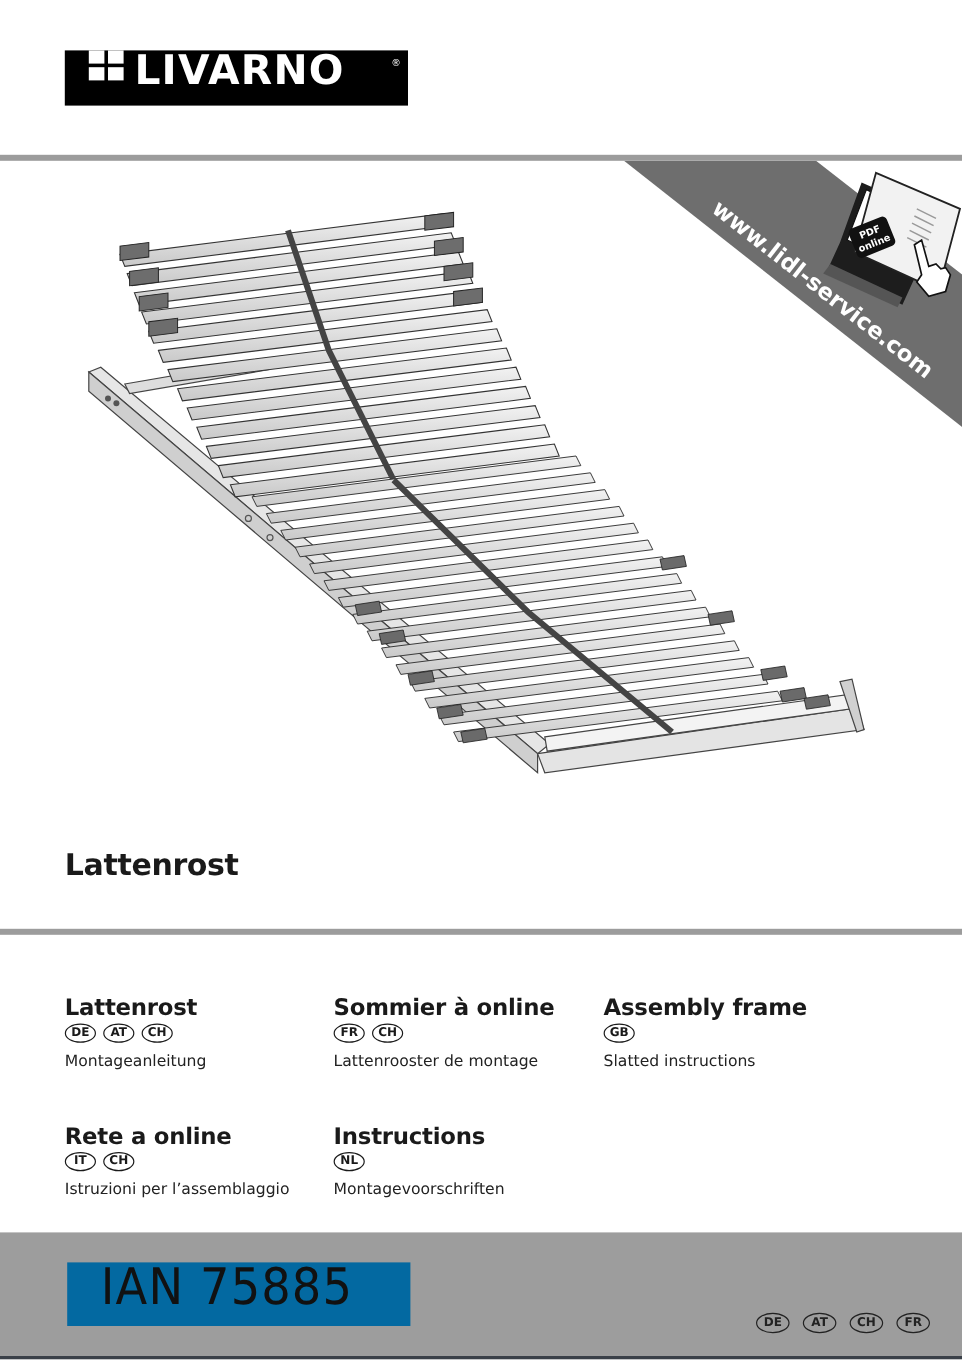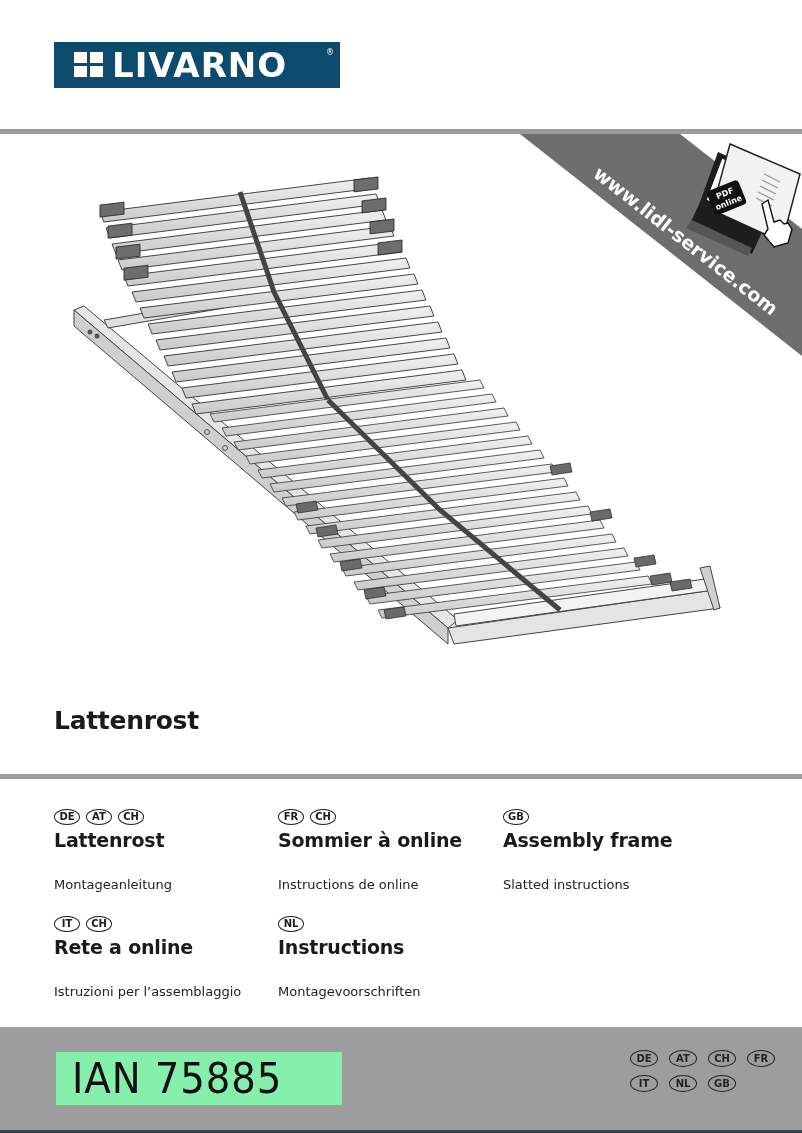--- a/index.html
+++ b/index.html
@@ -1,21 +1,21 @@
 <!DOCTYPE html>
 <html><head>
 <meta charset="utf-8">
 <style>
   * { box-sizing: border-box; margin: 0; padding: 0; }
   html, body { width: 802px; height: 1133px; background: #ffffff; overflow: hidden; }
   body { position: relative; font-family: "DejaVu Sans", sans-serif; color: #1a1a1a; }
 
   .logo {
     position: absolute; left: 54px; top: 42px; width: 286px; height: 46px;
-    background: #0c4a6e; display: flex; align-items: center; padding-left: 20px;
+    background: #000000; display: flex; padding-left: 20px;
   }
   .logo-mark { width: 30px; height: 26px; position: relative; margin-right: 8px; }
   .logo-mark span { position: absolute; width: 13px; height: 11px; background: #fff; }
   .logo-mark span:nth-child(1) { left: 0; top: 0; }
   .logo-mark span:nth-child(2) { left: 16px; top: 0; }
   .logo-mark span:nth-child(3) { left: 0; top: 14px; }
   .logo-mark span:nth-child(4) { left: 16px; top: 14px; }
   .logo-text {
     color: #fff; font-family: "DejaVu Sans", sans-serif; font-weight: bold;
     font-size: 34px; letter-spacing: 1px; line-height: 1;
@@ -32,30 +32,30 @@
   .product-title {
     position: absolute; left: 54px; top: 706px; font-size: 25px; font-weight: bold;
     letter-spacing: -0.3px;
   }
 
   .lang-block { position: absolute; }
   .badges { display: flex; gap: 6px; height: 18px; margin-bottom: 2px; }
   .badge {
     display: inline-flex; align-items: center; justify-content: center;
     height: 16px; min-width: 26px; padding: 0 4px; border: 1.6px solid #1a1a1a;
-    border-radius: 50%; font-size: 10px; font-weight: bold; line-height: 1;
+    border-radius: 50%; font-size: 10px; font-weight: bold; line-height: 1; margin-top: 44px;
   }
   .lang-title { font-size: 19px; font-weight: bold; line-height: 23px; letter-spacing: -0.2px; }
   .lang-sub { font-size: 13px; line-height: 18px; color: #222; margin-top: 24px; }
 
   .footer { position: absolute; left: 0; top: 1027px; width: 802px; height: 103px; background: #9d9d9d; }
   .footer-bottom { position: absolute; left: 0; top: 1130px; width: 802px; height: 3px; background: #3a4048; }
   .ian-box {
-    position: absolute; left: 56px; top: 1052px; width: 286px; height: 53px; background: #86efac;
-    display: flex; align-items: center; padding-left: 16px;
+    position: absolute; left: 56px; top: 1052px; width: 286px; height: 53px; background: #0369a1;
+    display: flex; padding-left: 28px;
   }
   .ian-text { font-family: "DejaVu Sans", sans-serif; font-size: 42px; font-weight: normal; letter-spacing: 1px; color: #111; line-height: 1; transform: scaleX(0.92); transform-origin: left center; }
   .footer-badges { position: absolute; left: 630px; top: 1050px; width: 160px; }
   .footer-badges .row { display: flex; gap: 11px; margin-bottom: 8px; }
   .footer-badges .badge { min-width: 28px; height: 17px; border-color: #222; color: #222; }
 </style>
 </head>
 <body>
 
 <div class="logo">
@@ -195,21 +195,21 @@
   <div class="lang-title">Lattenrost</div>
   <div class="lang-sub">Montageanleitung</div>
 </div>
 
 <div class="lang-block" style="left:278px; top:809px;">
   <div class="badges">
     <span class="badge">FR</span>
     <span class="badge">CH</span>
   </div>
   <div class="lang-title">Sommier à online</div>
-  <div class="lang-sub">Instructions de online</div>
+  <div class="lang-sub">Lattenrooster de montage</div>
 </div>
 
 <div class="lang-block" style="left:503px; top:809px;">
   <div class="badges">
     <span class="badge">GB</span>
   </div>
   <div class="lang-title">Assembly frame</div>
   <div class="lang-sub">Slatted instructions</div>
 </div>
 

